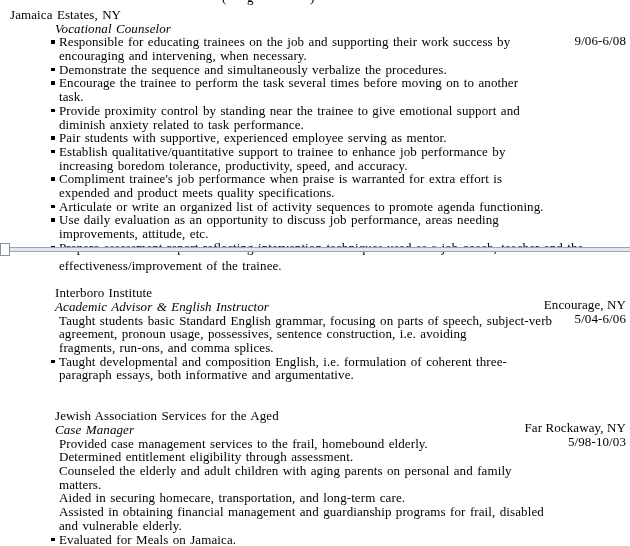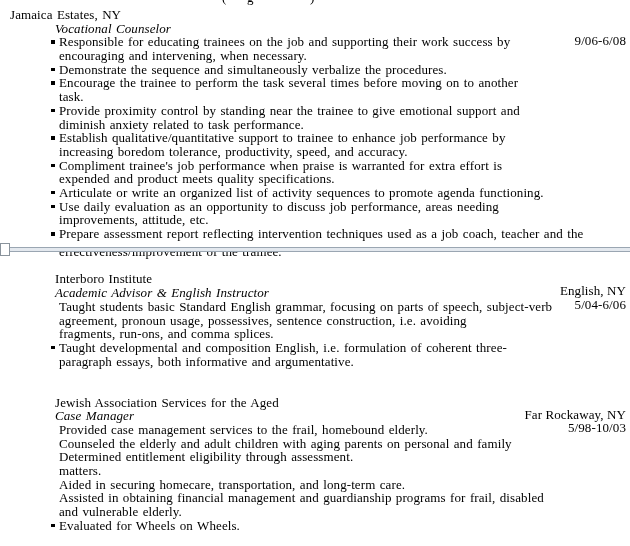--- a/index.html
+++ b/index.html
@@ -80,20 +80,24 @@
       </div>
       <div class="line">
         <span class="bullet"></span>
         <span class="t x-body">Provide proximity control by standing near the trainee to give emotional support and</span>
       </div>
       <div class="line">
         <span class="t x-body">diminish anxiety related to task performance.</span>
       </div>
       <div class="line">
         <span class="bullet"></span>
+        <span class="t x-body">Pair students with supportive, experienced employee serving as mentor.</span>
+      </div>
+      <div class="line">
+        <span class="bullet"></span>
         <span class="t x-body">Establish qualitative/quantitative support to trainee to enhance job performance by</span>
       </div>
       <div class="line">
         <span class="t x-body">increasing boredom tolerance, productivity, speed, and accuracy.</span>
       </div>
       <div class="line">
         <span class="bullet"></span>
         <span class="t x-body">Compliment trainee's job performance when praise is warranted for extra effort is</span>
       </div>
       <div class="line">
@@ -116,21 +120,21 @@
       </div>
       <div class="gap" style="height: 4.4px;"></div>
       <div class="line">
         <span class="t x-body">effectiveness/improvement of the trainee.</span>
       </div>
       <div class="line">
         <span class="t x-body"></span>
       </div>
       <div class="line">
         <span class="t x-head">Interboro Institute</span>
-        <span class="r">English, NY</span>
+        <span class="r">Encourage, NY</span>
       </div>
       <div class="line">
         <span class="t x-head it">Academic Advisor &amp; English Instructor</span>
         <span class="r">5/04-6/06</span>
       </div>
       <div class="line">
         <span class="t x-body">Taught students basic Standard English grammar, focusing on parts of speech, subject-verb</span>
       </div>
       <div class="line">
         <span class="t x-body">agreement, pronoun usage, possessives, sentence construction, i.e. avoiding</span>
@@ -156,39 +160,39 @@
         <span class="r">Far Rockaway, NY</span>
       </div>
       <div class="line">
         <span class="t x-head it">Case Manager</span>
         <span class="r">5/98-10/03</span>
       </div>
       <div class="line">
         <span class="t x-body">Provided case management services to the frail, homebound elderly.</span>
       </div>
       <div class="line">
-        <span class="t x-body">Counseled the elderly and adult children with aging parents on personal and family</span>
+        <span class="t x-body">Determined entitlement eligibility through assessment.</span>
       </div>
       <div class="line">
-        <span class="t x-body">Determined entitlement eligibility through assessment.</span>
+        <span class="t x-body">Counseled the elderly and adult children with aging parents on personal and family</span>
       </div>
       <div class="line">
         <span class="t x-body">matters.</span>
       </div>
       <div class="line">
         <span class="t x-body">Aided in securing homecare, transportation, and long-term care.</span>
       </div>
       <div class="line">
         <span class="t x-body">Assisted in obtaining financial management and guardianship programs for frail, disabled</span>
       </div>
       <div class="line">
         <span class="t x-body">and vulnerable elderly.</span>
       </div>
       <div class="line">
         <span class="bullet"></span>
-        <span class="t x-body">Evaluated for Wheels on Wheels.</span>
+        <span class="t x-body">Evaluated for Meals on Jamaica.</span>
       </div>
     </div>
 
   <div id="pagebreak-band"></div>
   <div id="pagebreak-handle"></div>
 
 </div>
 
 </body></html>

